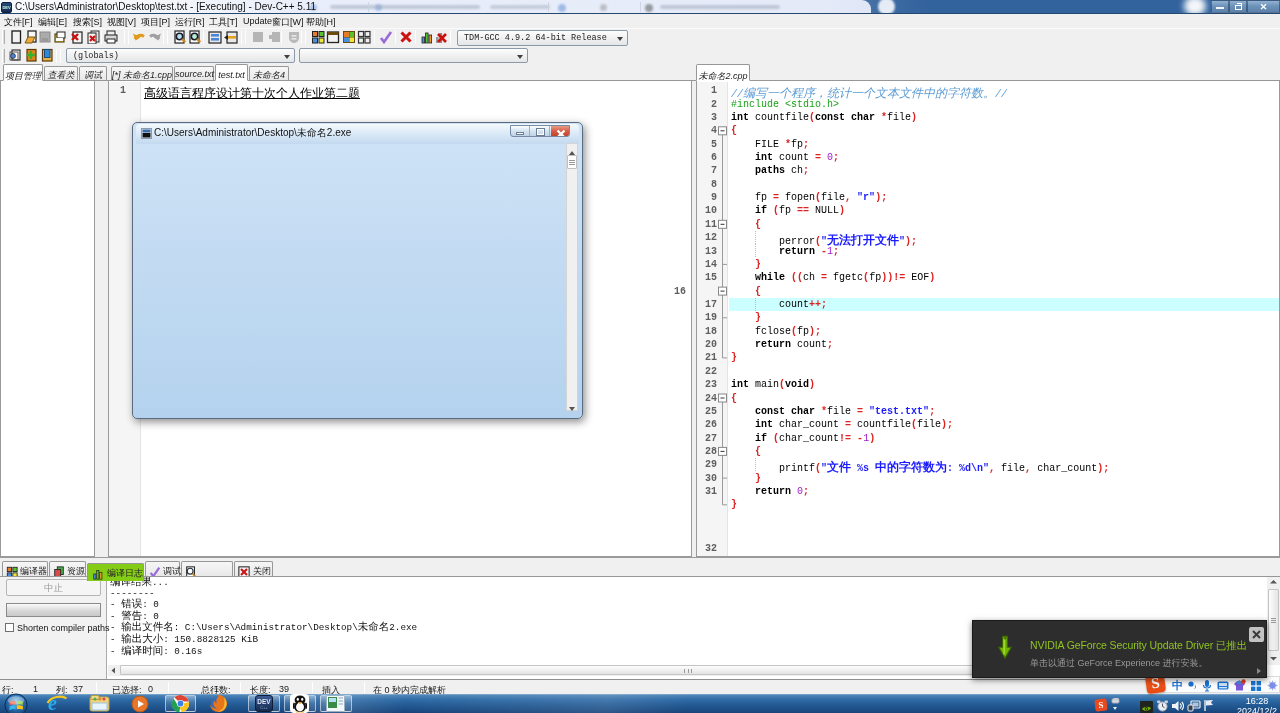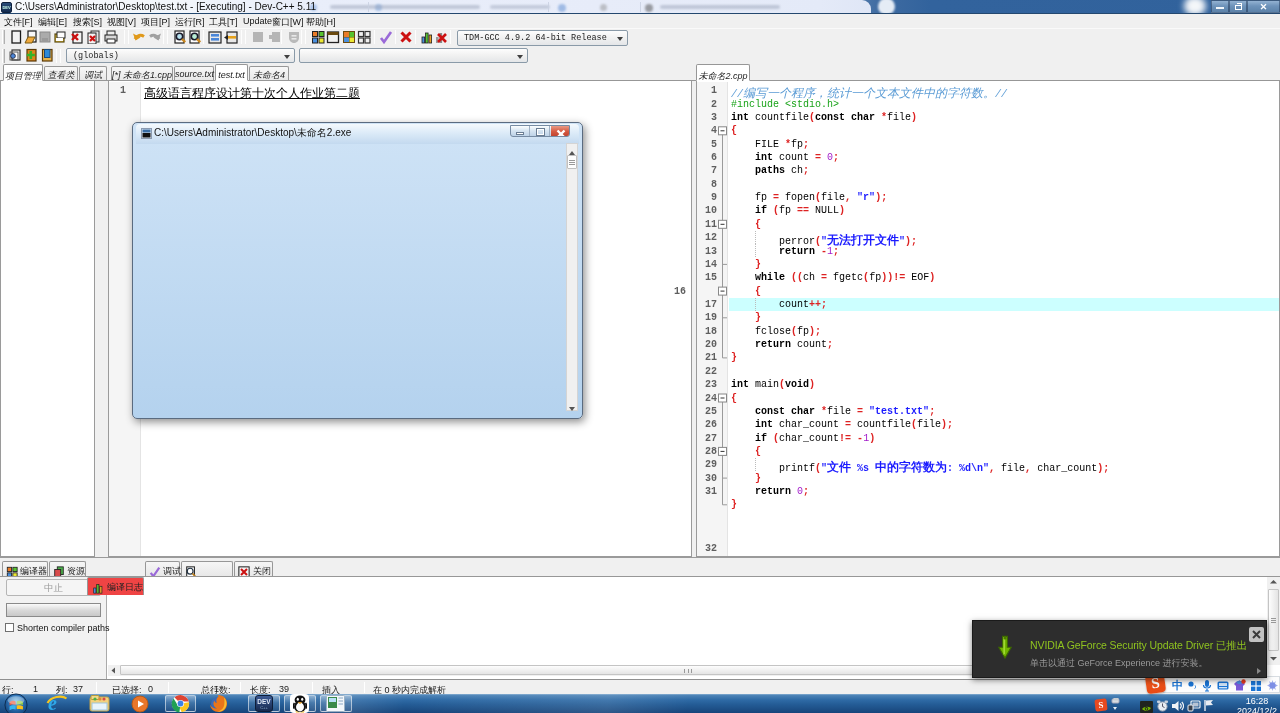--- a/index.html
+++ b/index.html
@@ -47,21 +47,21 @@
 #contitle{position:absolute;left:3px;top:1px;right:3px;height:20px;border-radius:4px 4px 0 0;
  background:linear-gradient(#f4f9fd,#dcebf8 45%,#c3d9ef);}
 #conclient{position:absolute;left:3px;top:20px;width:430px;height:268px;background:#000;overflow:hidden;}
 #conscroll{position:absolute;left:433px;top:20px;width:12px;height:268px;background:#f0f0f0;border:1px solid #d4d4d4;}
 .conline{position:absolute;left:4px;white-space:pre;font-family:"Liberation Mono",monospace;font-size:8.8px;font-weight:bold;color:#dcdcdc;}
 .conline .cjk{font-size:10.4px;}
 
 #btabs{left:0;top:557px;width:1280px;height:19px;background:#f0f0f0;border-top:1px solid #9a9a9a;font-size:9px;}
 #btabs:after{content:'';position:absolute;left:0;top:18px;width:1280px;height:1px;background:#979797;z-index:1;}
 .btab{position:absolute;top:3px;height:16px;background:linear-gradient(#f6f6f6,#e7e7e7);border:1px solid #979797;border-bottom:none;border-radius:2px 2px 0 0;}
-.btab.active{top:19px;height:18px;background:#ef4444;z-index:2;}
+.btab.active{top:5px;height:18px;background:#84cc16;z-index:2;}
 .btab .bt{position:absolute;top:3px;white-space:nowrap;color:#222;}
 .btab svg{position:absolute;top:2px;}
 #logpanel{left:0;top:576px;width:1280px;height:103px;background:#fff;}
 #logtext{position:absolute;left:110px;top:1px;font-family:"Liberation Mono",monospace;font-size:9.3px;color:#111;line-height:10.6px;white-space:pre;}
 #logtext .cjk{font-size:10.5px;}
 #statusbar{left:0;top:679px;width:1280px;height:15px;background:#f0f0f0;border-top:1px solid #8f8f8f;font-size:9px;color:#222;}
 #statusbar span{position:absolute;top:4px;white-space:pre;}
 #statusbar .sep{position:absolute;top:2px;width:1px;height:11px;background:#cfcfcf;border-right:1px solid #fff;}
 
 #taskbar{left:0;top:694px;width:1280px;height:19px;
@@ -475,20 +475,27 @@
       </span>
       <span class="bt" style="left:18px;"><b class="cjk">关闭</b></span>
     </div>
 </div>
 <div id="logpanel" class="abs">
 <div class="abs" style="left:0;top:0;width:107px;height:103px;background:#f2f2f2;border-right:1px solid #aaa;"></div>
 <div class="abs" style="left:6px;top:3px;width:95px;height:17px;border:1px solid #b5b5b5;border-radius:2px;background:#f5f5f5;text-align:center;font-size:9.5px;color:#9a9a9a;line-height:16px;"><b class="cjk">中止</b></div>
 <div class="abs" style="left:6px;top:27px;width:95px;height:14px;border:1px solid #8a8a8a;background:linear-gradient(#fafafa,#d8d8d8 55%,#c8c8c8);"></div>
 <div class="abs" style="left:5px;top:47px;width:9px;height:9px;border:1px solid #707070;background:#fff;"></div>
 <div class="abs" style="left:17px;top:47px;font-size:9px;color:#111;">Shorten compiler paths</div>
+<div id="logtext"><b class="cjk">编译结果</b>...
+--------
+- <b class="cjk">错误</b>: 0
+- <b class="cjk">警告</b>: 0
+- <b class="cjk">输出文件名</b>: C:\Users\Administrator\Desktop\<b class="cjk">未命名</b>2.exe
+- <b class="cjk">输出大小</b>: 150.8828125 KiB
+- <b class="cjk">编译时间</b>: 0.16s</div>
 <div class="abs" style="left:108px;top:89px;width:1159px;height:11px;background:#f0f0f0;">
       <svg class="abs" style="left:0;top:0;" width="11" height="11">
         <path d="M7 2.5 L3.5 5.5 L7 8.5 Z" fill="#555"></path>
       </svg>
       <svg class="abs" style="left:1148px;top:0;" width="11" height="11">
         <path d="M4 2.5 L7.5 5.5 L4 8.5 Z" fill="#555"></path>
       </svg>
       <div class="abs" style="left:12px;top:0px;width:1135px;height:10px;background:linear-gradient(#fdfdfd,#e4e4e4);border:1px solid #c4c4c4;border-radius:1px;">
         <div style="margin:3px auto 0;width:8px;height:4px;border-left:1px solid #999;border-right:1px solid #999;background:linear-gradient(90deg,transparent 3px,#999 3px,#999 4px,transparent 4px);"></div>
       </div>

